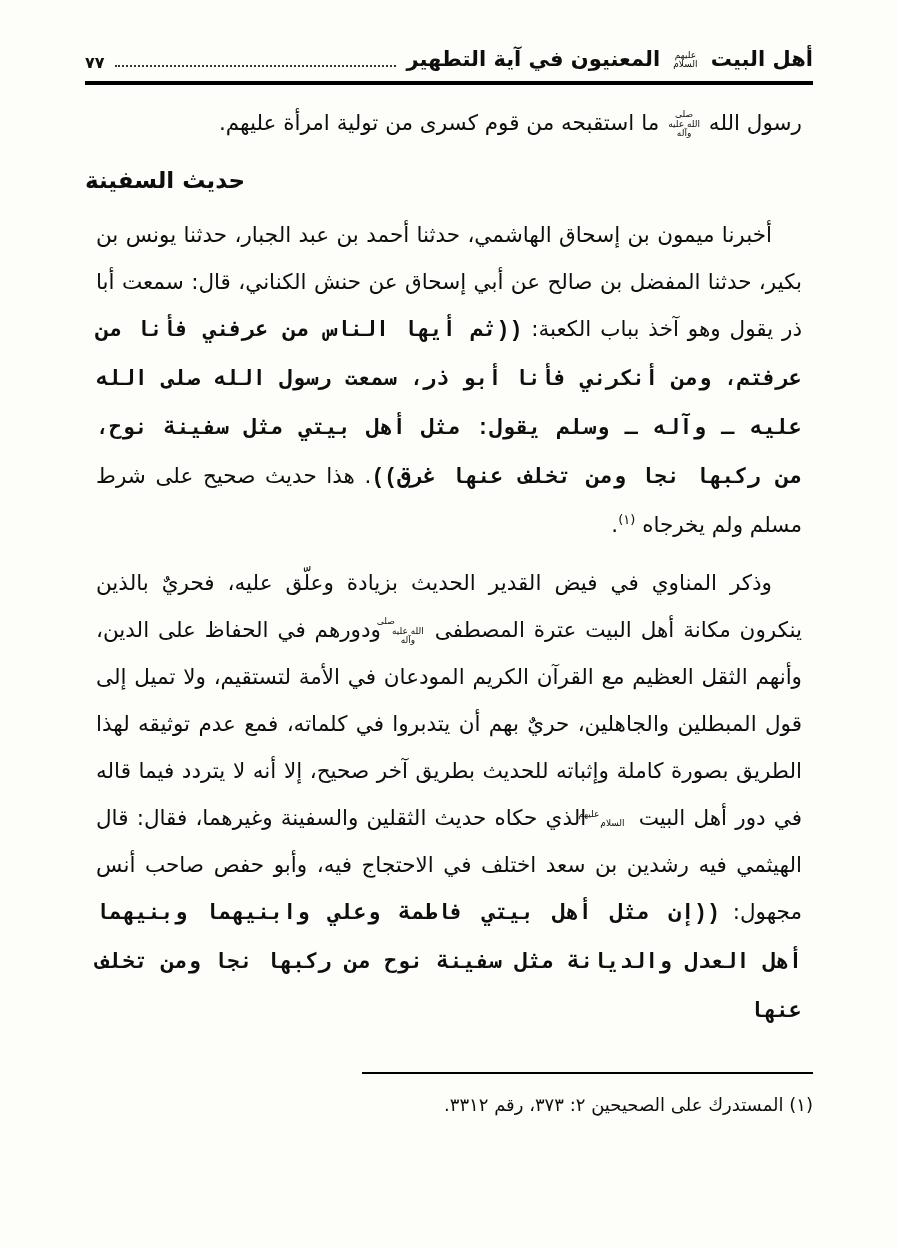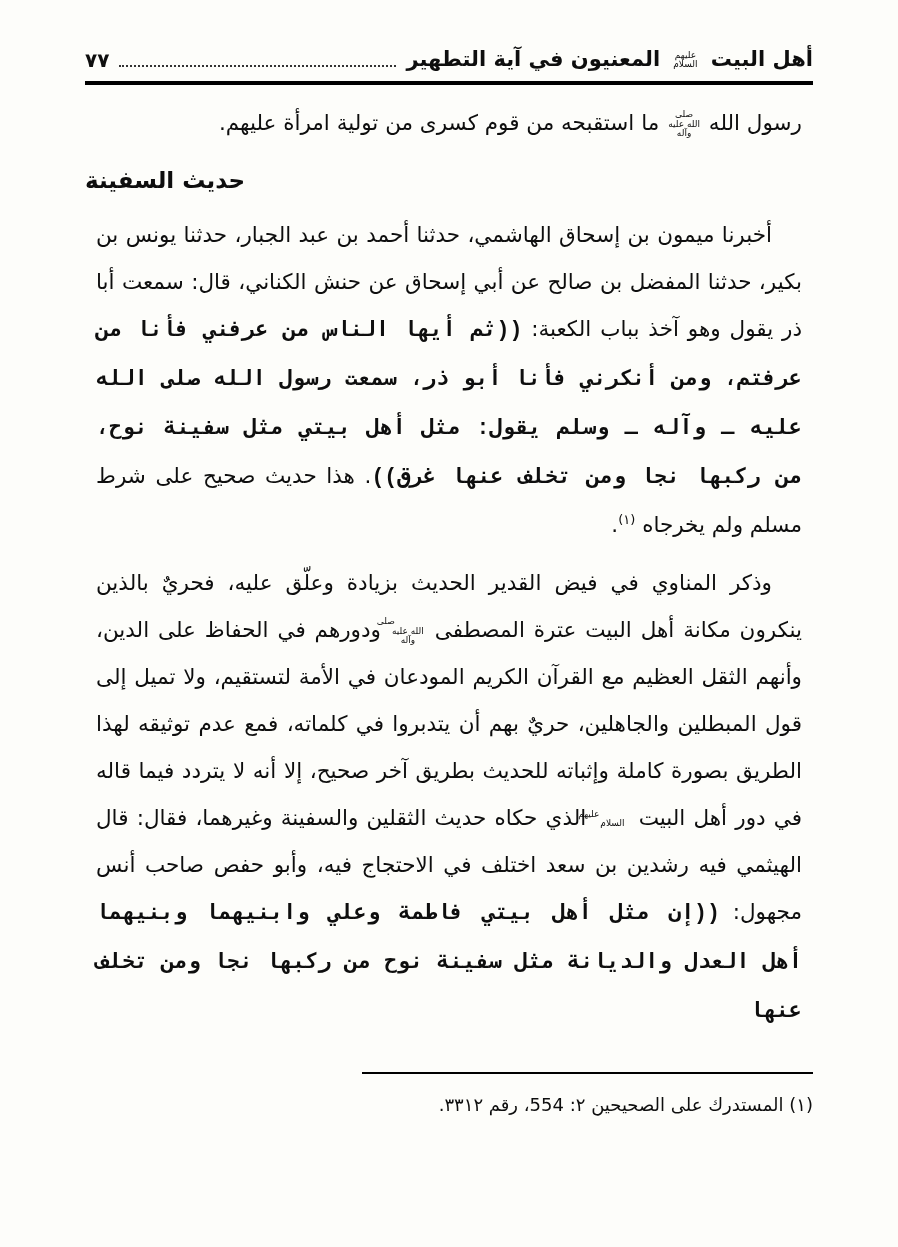--- a/index.html
+++ b/index.html
@@ -24,21 +24,21 @@
     font-size:20px;
     line-height:1.3;
   }
   .running-title{white-space:nowrap;font-size:21px;margin-top:20px;}
   .dotted-leader{
     flex:1;
     border-bottom:2px dotted #333;
     margin-bottom:6px;
     height:0;
   }
-  .page-number{font-size:20px;letter-spacing:1px;}
+  .page-number{font-size:16px;letter-spacing:1px;}
   .header-rule{
     height:4px;
     background:#000;
     margin-top:8px;
   }
   
   .body-text{
     margin-top:14px;
     font-size:21.5px;
     line-height:47px;
@@ -107,16 +107,16 @@
 
   <div class="body-text">
       <p class="continuation"><span>رسول الله </span><span class="honorific">صلى الله عليه وآله</span><span> ما استقبحه من قوم كسرى من تولية امرأة عليهم.</span></p>
       <p class="heading"><span>حديث السفينة</span></p>
       <p class="para"><span>أخبرنا ميمون بن إسحاق الهاشمي، حدثنا أحمد بن عبد الجبار، حدثنا يونس بن بكير، حدثنا المفضل بن صالح عن أبي إسحاق عن حنش الكناني، قال: سمعت أبا ذر يقول وهو آخذ بباب الكعبة: </span><span class="bold">((ثم أيها الناس من عرفني فأنا من عرفتم، ومن أنكرني فأنا أبو ذر، سمعت رسول الله صلى الله عليه ـ وآله ـ وسلم يقول: مثل أهل بيتي مثل سفينة نوح، من ركبها نجا ومن تخلف عنها غرق))</span><span>. هذا حديث صحيح على شرط مسلم ولم يخرجاه </span><span class="fnref">(١)</span><span>.</span></p>
       <p class="para"><span>وذكر المناوي في فيض القدير الحديث بزيادة وعلّق عليه، فحريٌ بالذين ينكرون مكانة أهل البيت عترة المصطفى </span><span class="honorific">صلى الله عليه وآله</span><span> ودورهم في الحفاظ على الدين، وأنهم الثقل العظيم مع القرآن الكريم المودعان في الأمة لتستقيم، ولا تميل إلى قول المبطلين والجاهلين، حريٌ بهم أن يتدبروا في كلماته، فمع عدم توثيقه لهذا الطريق بصورة كاملة وإثباته للحديث بطريق آخر صحيح، إلا أنه لا يتردد فيما قاله في دور أهل البيت </span><span class="honorific">عليهم السلام</span><span> الذي حكاه حديث الثقلين والسفينة وغيرهما، فقال: قال الهيثمي فيه رشدين بن سعد اختلف في الاحتجاج فيه، وأبو حفص صاحب أنس مجهول: </span><span class="bold">((إن مثل أهل بيتي فاطمة وعلي وابنيهما وبنيهما أهل العدل والديانة مثل سفينة نوح من ركبها نجا ومن تخلف عنها</span></p>
     </div>
 
   <div class="footnote-area">
     <div class="footnote-rule"></div>
-    <div class="footnote-text">(١) المستدرك على الصحيحين ٢: 554، رقم ٣٣١٢.</div>
+    <div class="footnote-text">(١) المستدرك على الصحيحين ٢: ٣٧٣، رقم ٣٣١٢.</div>
   </div>
 
 </div>
 
 </body></html>

